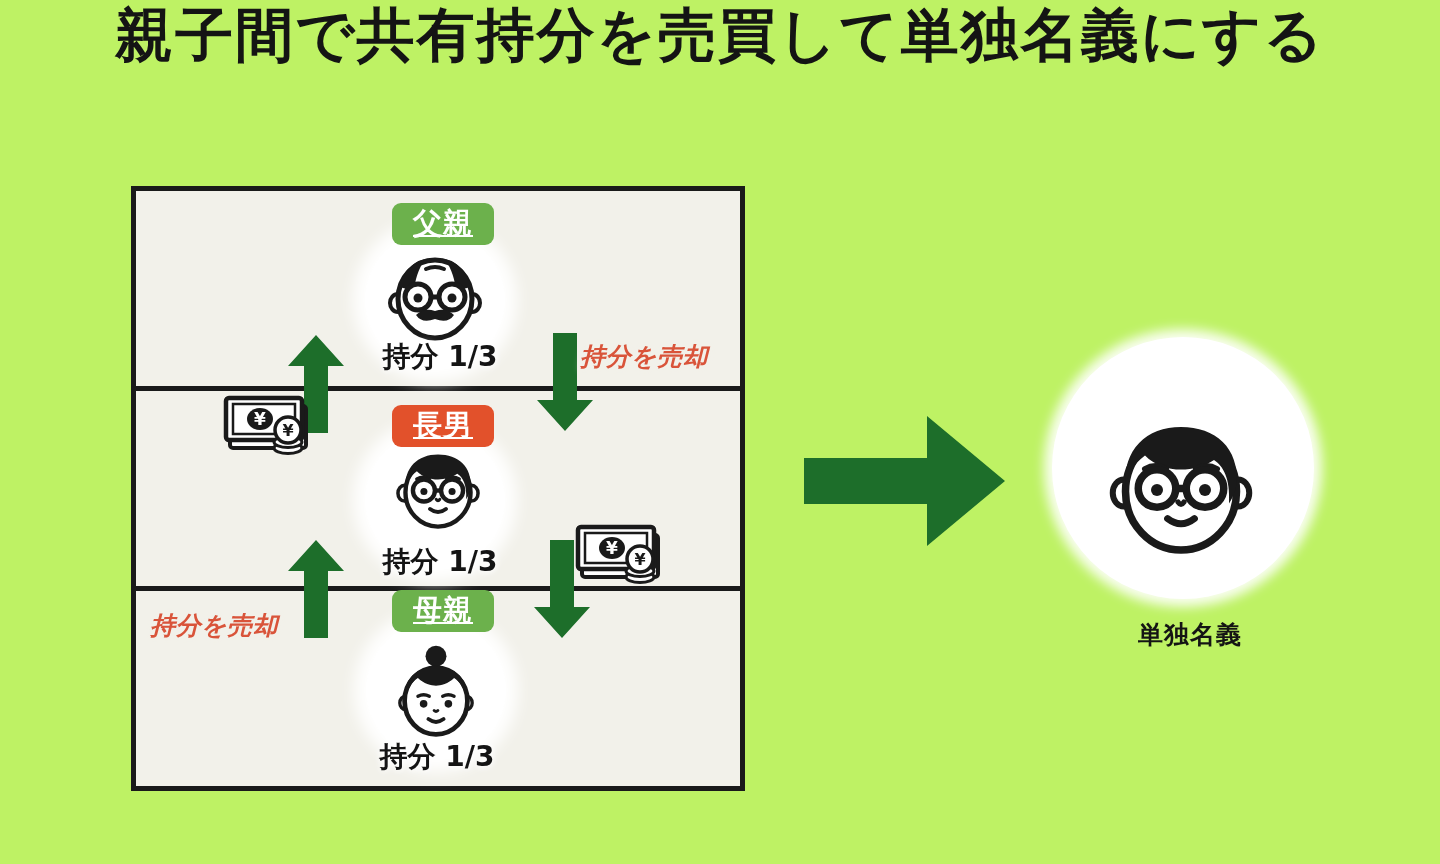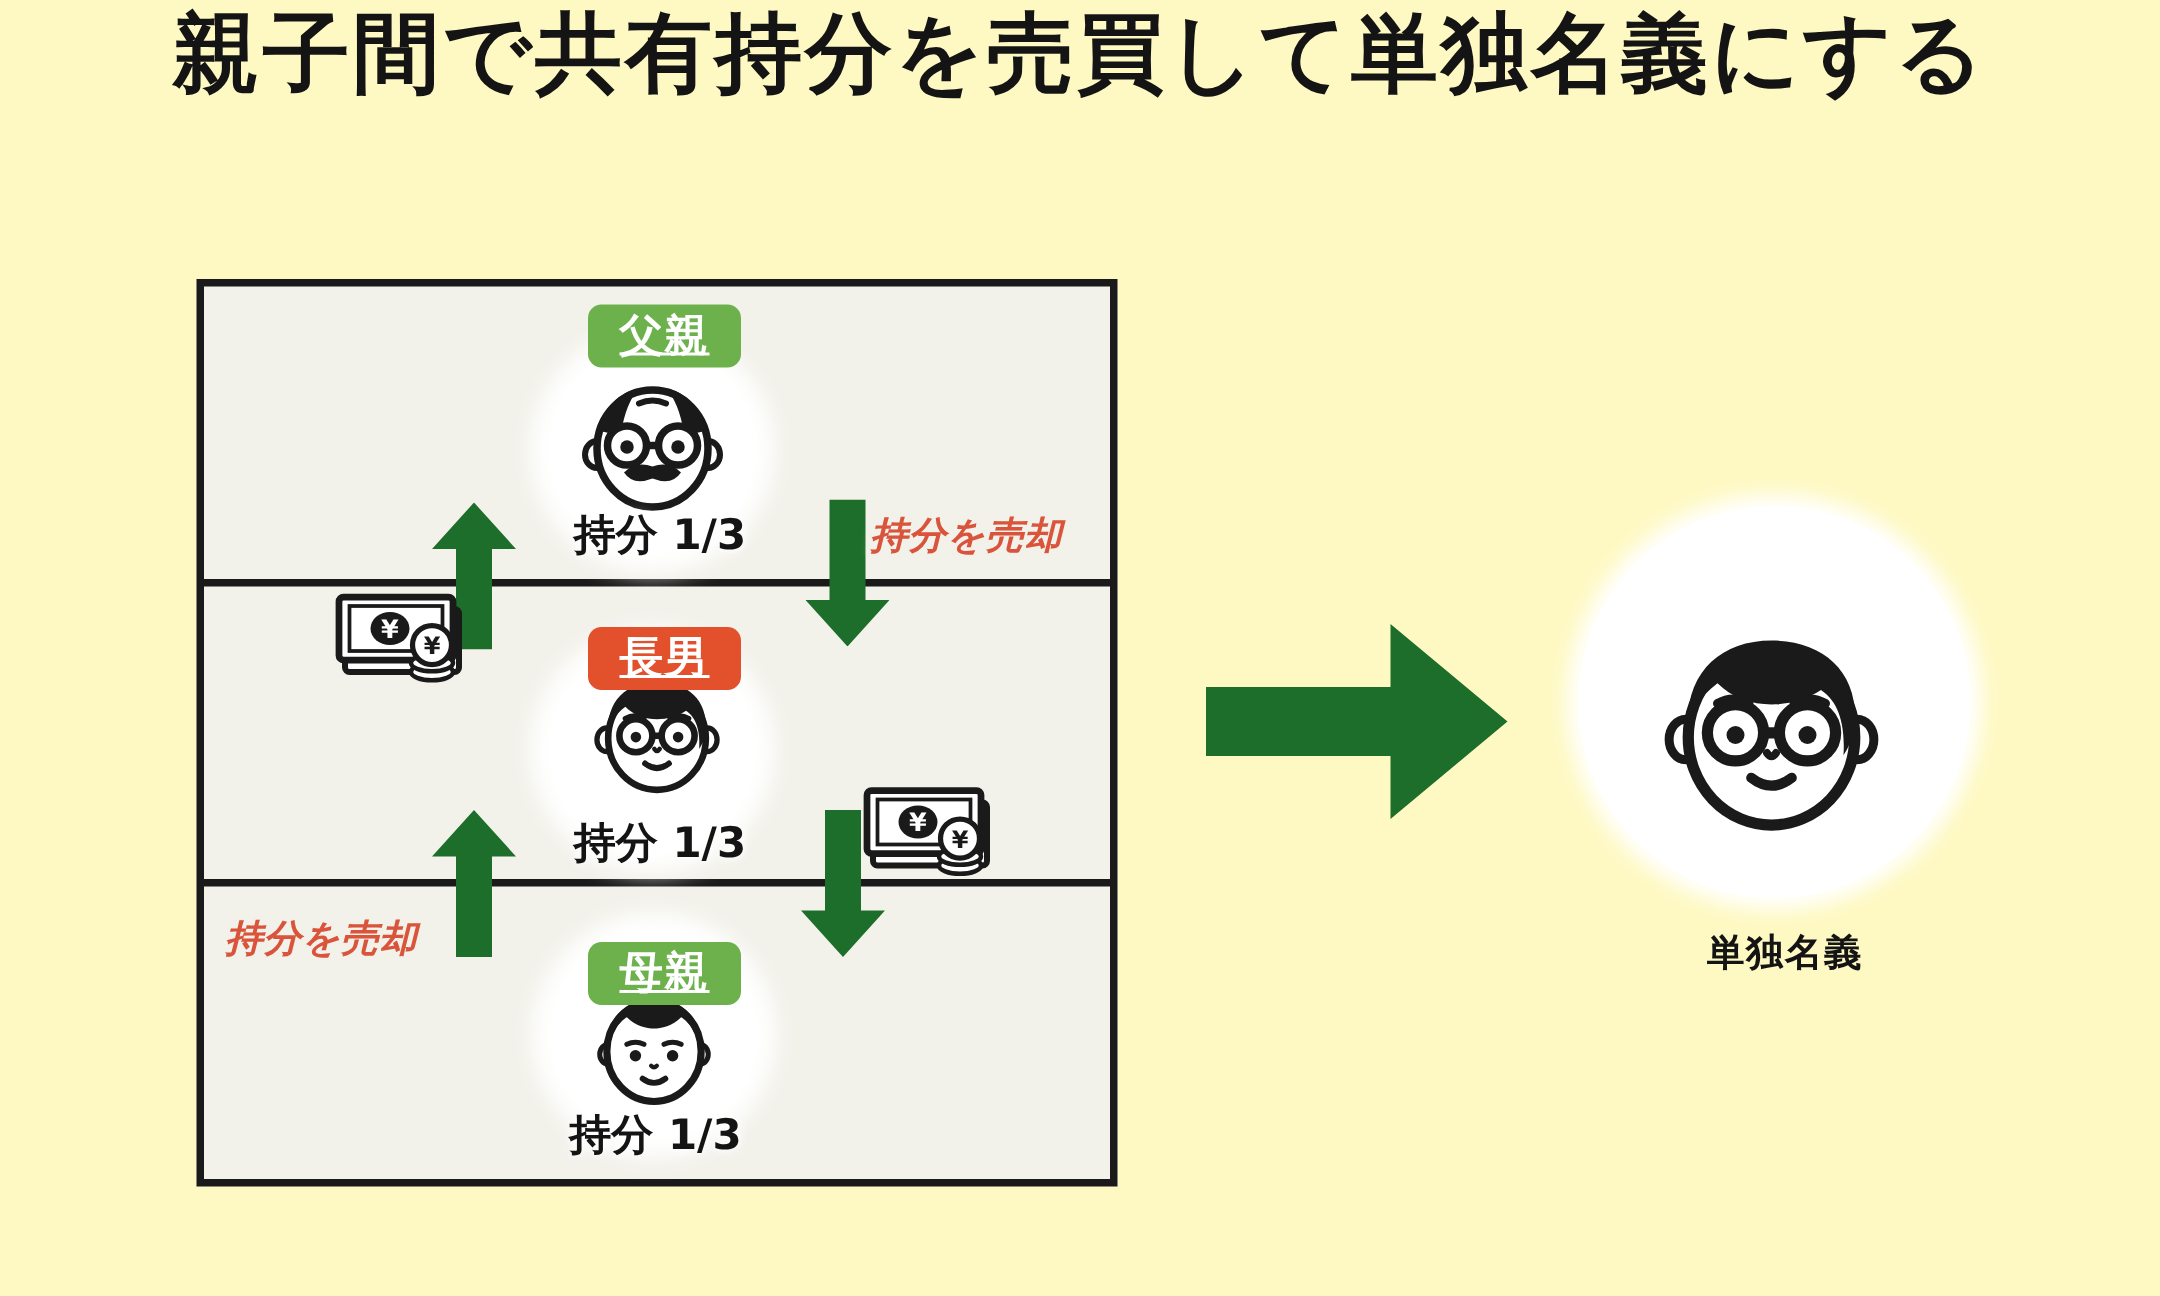--- a/index.html
+++ b/index.html
@@ -33,22 +33,22 @@
   .halo-2 { left:365px; top:430px; }
   .halo-3 { left:366px; top:620px; }
   
   .badge {
     width:102px; height:42px; border-radius:9px;
     color:#ffffff; font-size:29px; font-weight:bold;
     display:flex; align-items:center; justify-content:center;
     letter-spacing:1px; z-index:4;text-decoration:underline;
   }
   .badge-1 { left:392px; top:203px; }
-  .badge-2 { left:392px; top:418px; }
-  .badge-3 { left:392px; top:628px; }
+  .badge-2 { left:392px; top:405px; }
+  .badge-3 { left:392px; top:590px; }
   
   .share {
     width:250px; text-align:center; font-size:28px; font-weight:bold;
     color:#141414; line-height:42px; z-index:3;
     text-shadow:0 0 6px #fff,0 0 10px #fff;
   }
   .share-1 { left:315px; top:336px; }
   .share-2 { left:315px; top:541px; }
   .share-3 { left:312px; top:736px; }
   
@@ -84,21 +84,21 @@
   .result-face { left:1106px; top:390px; width:150px; height:185px; z-index:3; }
   .result-label {
     left:1090px; top:618px; width:200px; text-align:center;
     font-size:25px; font-weight:bold; color:#141414; letter-spacing:1px;
   }
   svg { display:block; width:100%; height:100%; }
 </style>
 </head>
 <body>
 
-<div class="canvas" style="background-color: #fef9c3; padding-left: 12px;">
+<div class="canvas" style="background-color: #bef264; padding-left: 12px;">
 
   <div class="abs title">親子間で共有持分を売買して単独名義にする</div>
 
   <div class="abs ownership-box" style="background-color: rgb(242, 241, 234);"></div>
   <div class="abs floor-divider divider-1" style="background-color: rgb(26, 26, 26);"></div>
   <div class="abs floor-divider divider-2" style="background-color: rgb(26, 26, 26);"></div>
 
   <div class="abs halo halo-1"></div>
   <div class="abs halo halo-2"></div>
   <div class="abs halo halo-3"></div>

